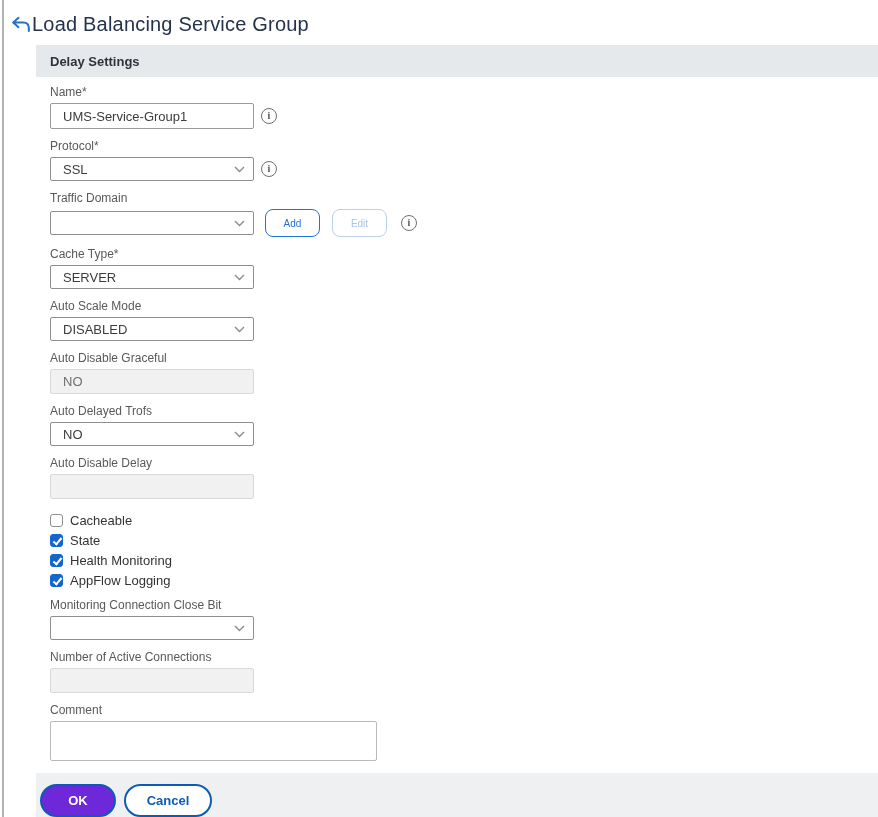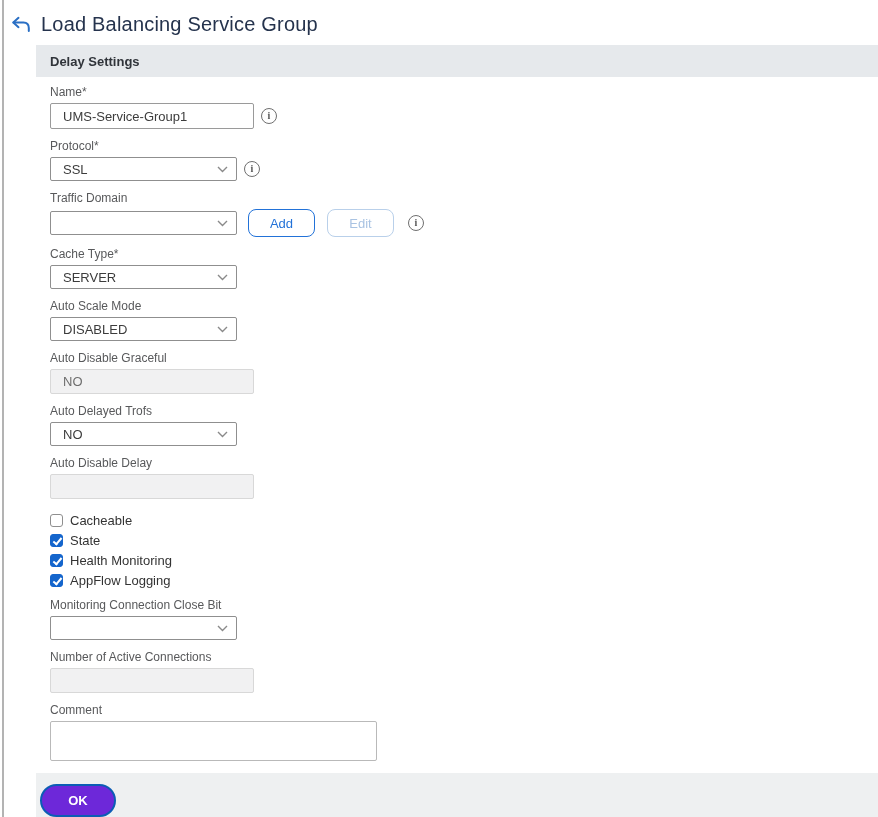--- a/index.html
+++ b/index.html
@@ -10,21 +10,21 @@
     position: relative;
     overflow: hidden;
     color: #333;
   }
   .left-line {
     position: absolute; left: 2px; top: 0; width: 2px; height: 100%;
     background: #b3b3b3;
   }
   
   .page-header {
-    display: flex; align-items: center; gap: 9px;
+    display: flex; align-items: center; 
     padding: 13px 0 0 10px;
   }
   .back-arrow { width: 22px; height: 20px; cursor: pointer; flex: 0 0 auto; }
   .page-title {
     font-size: 20px; font-weight: 500; color: #25334d; letter-spacing: .2px;
   }
   
   .panel {
     position: absolute; left: 36px; top: 45px; right: 0;
   }
@@ -42,40 +42,40 @@
     font-size: 12px; color: #58595b; height: 13px; line-height: 13px;
     margin-bottom: 4px;
   }
   .control-row { display: flex; align-items: center; }
   .text-input {
     width: 204px; height: 26px; border: 1px solid #9a9a9a; border-radius: 2px;
     background: #fff; font-size: 13px; color: #3c3c3c; padding: 2px 12px;
     font-family: inherit; outline: none;
   }
   .select {
-    width: 187px; height: 24px; border: 1px solid #8f8f8f; border-radius: 2px;
+    width: 204px; height: 24px; border: 1px solid #8f8f8f; border-radius: 2px;
     background: #fff; display: flex; align-items: center;
     padding: 0 8px 0 12px; cursor: pointer;
   }
   .select-value { flex: 1; font-size: 13px; color: #3c3c3c; white-space: nowrap; overflow: hidden; }
   .chevron { width: 11px; height: 7px; flex: 0 0 auto; }
   .disabled-input {
     width: 204px; height: 25px; border: 1px solid #d8d8d8; border-radius: 2px;
     background: #f1f1f2; font-size: 13px; color: #6e6e6e; padding: 0 12px;
     display: flex; align-items: center;
   }
   .info-icon {
     width: 16px; height: 16px; border: 1px solid #6f6f6f; border-radius: 50%;
     color: #555; font-size: 10px; line-height: 14px; text-align: center;
     margin-left: 7px; flex: 0 0 auto; cursor: pointer; font-style: normal;
     font-family: "Liberation Serif", serif; font-weight: bold;
   }
   .btn-small {
-    height: 28px; width: 67px; background: #fff; border-radius: 8px;
-    font-size: 13px; cursor: pointer; font-family: inherit;
+    height: 28px; width: 55px; background: #fff; border-radius: 8px;
+    font-size: 10px; cursor: pointer; font-family: inherit;
   }
   .btn-add { border: 1px solid #2272d8; color: #2272d8; margin-left: 11px; }
   .btn-edit { border: 1px solid #b9d0ea; color: #a9c3e2; margin-left: 12px; cursor: default; }
   
   .check-group { margin: 5px 0 9px 0; }
   .check-row { display: flex; align-items: center; height: 20px; cursor: pointer; }
   .checkbox {
     width: 13px; height: 13px; border: 1px solid #8f8f8f; border-radius: 3px;
     background: #fff; margin-right: 7px; position: relative; flex: 0 0 auto;
   }
@@ -258,14 +258,15 @@
       <div class="field-label">Comment</div>
       <div class="control-row">
         <textarea class="comment-area" style=""></textarea>
       </div>
     </div>
 
   </div>
 
   <div class="panel-footer">
     <button class="btn-pill btn-ok">OK</button>
+    <button class="btn-pill btn-cancel">Cancel</button>
   </div>
 </div>
 
 </body></html>

